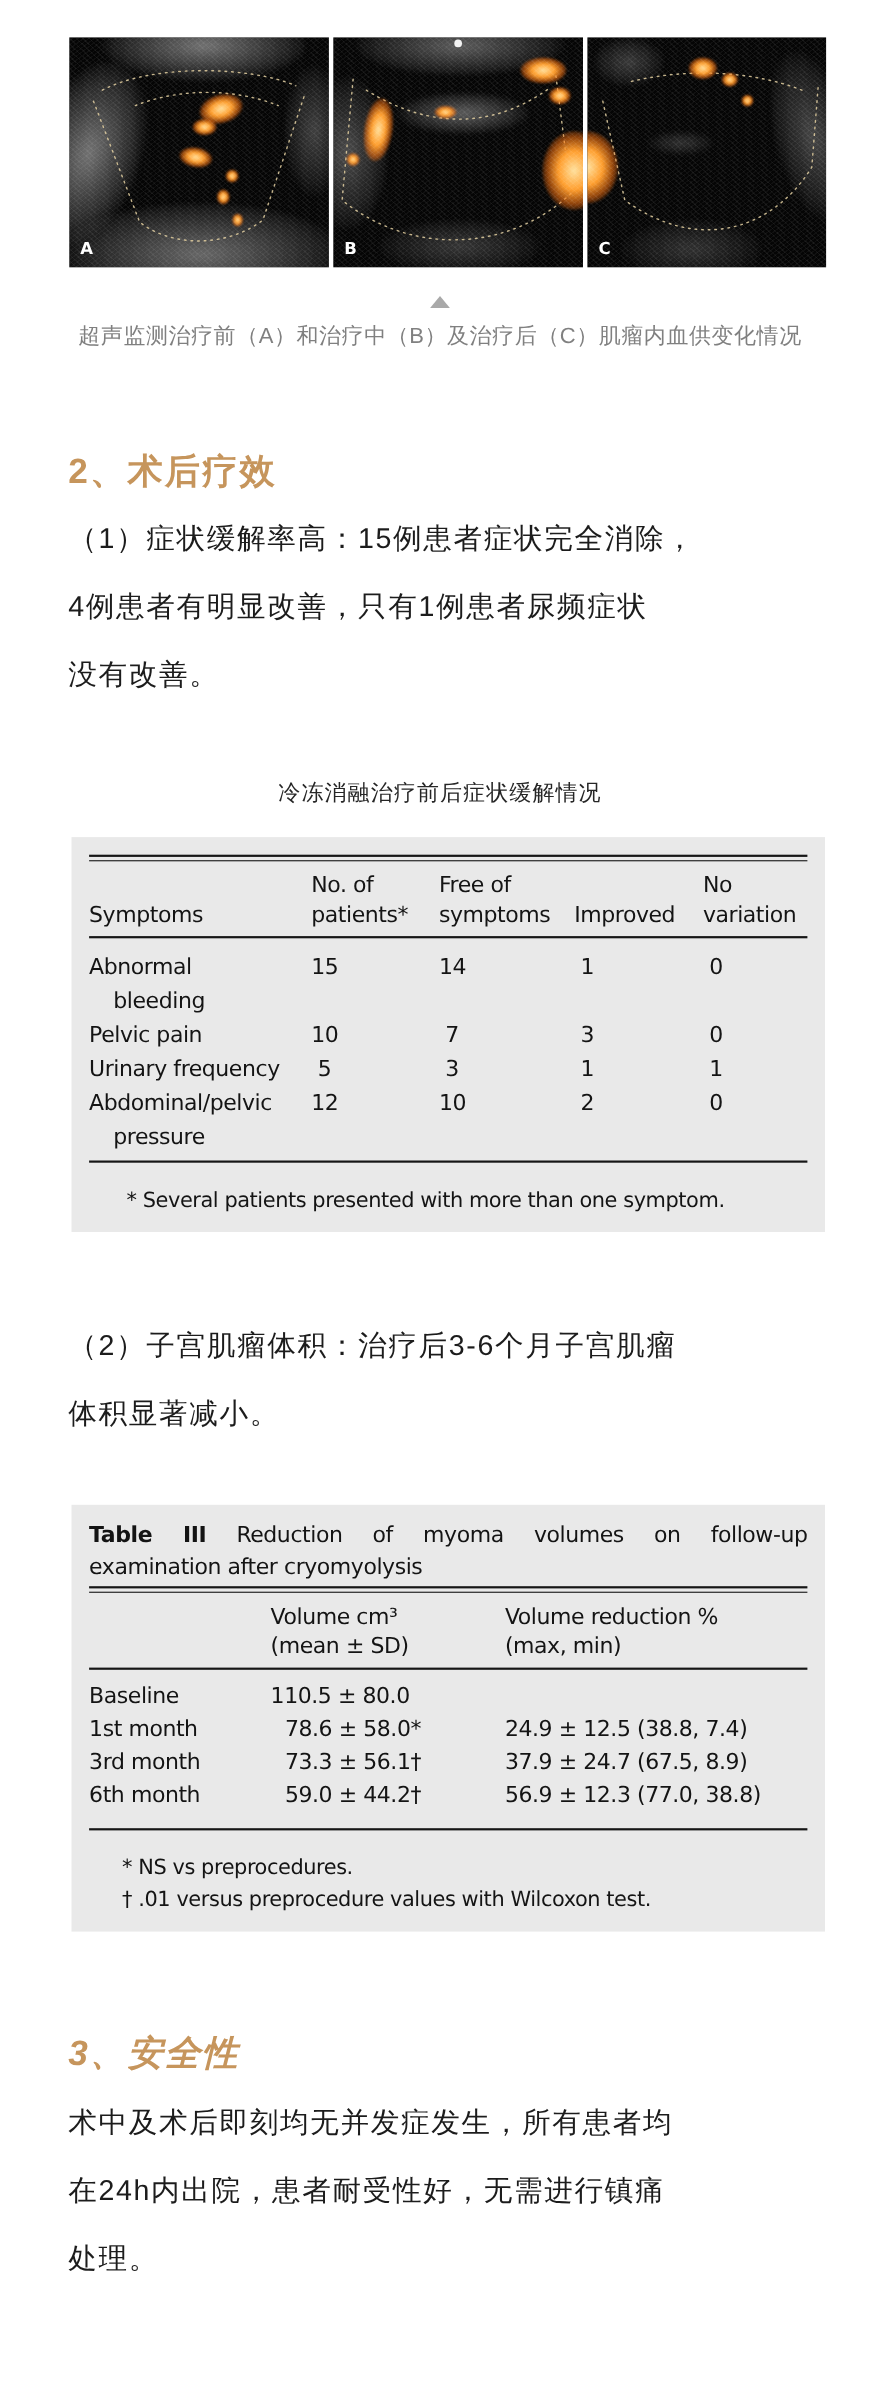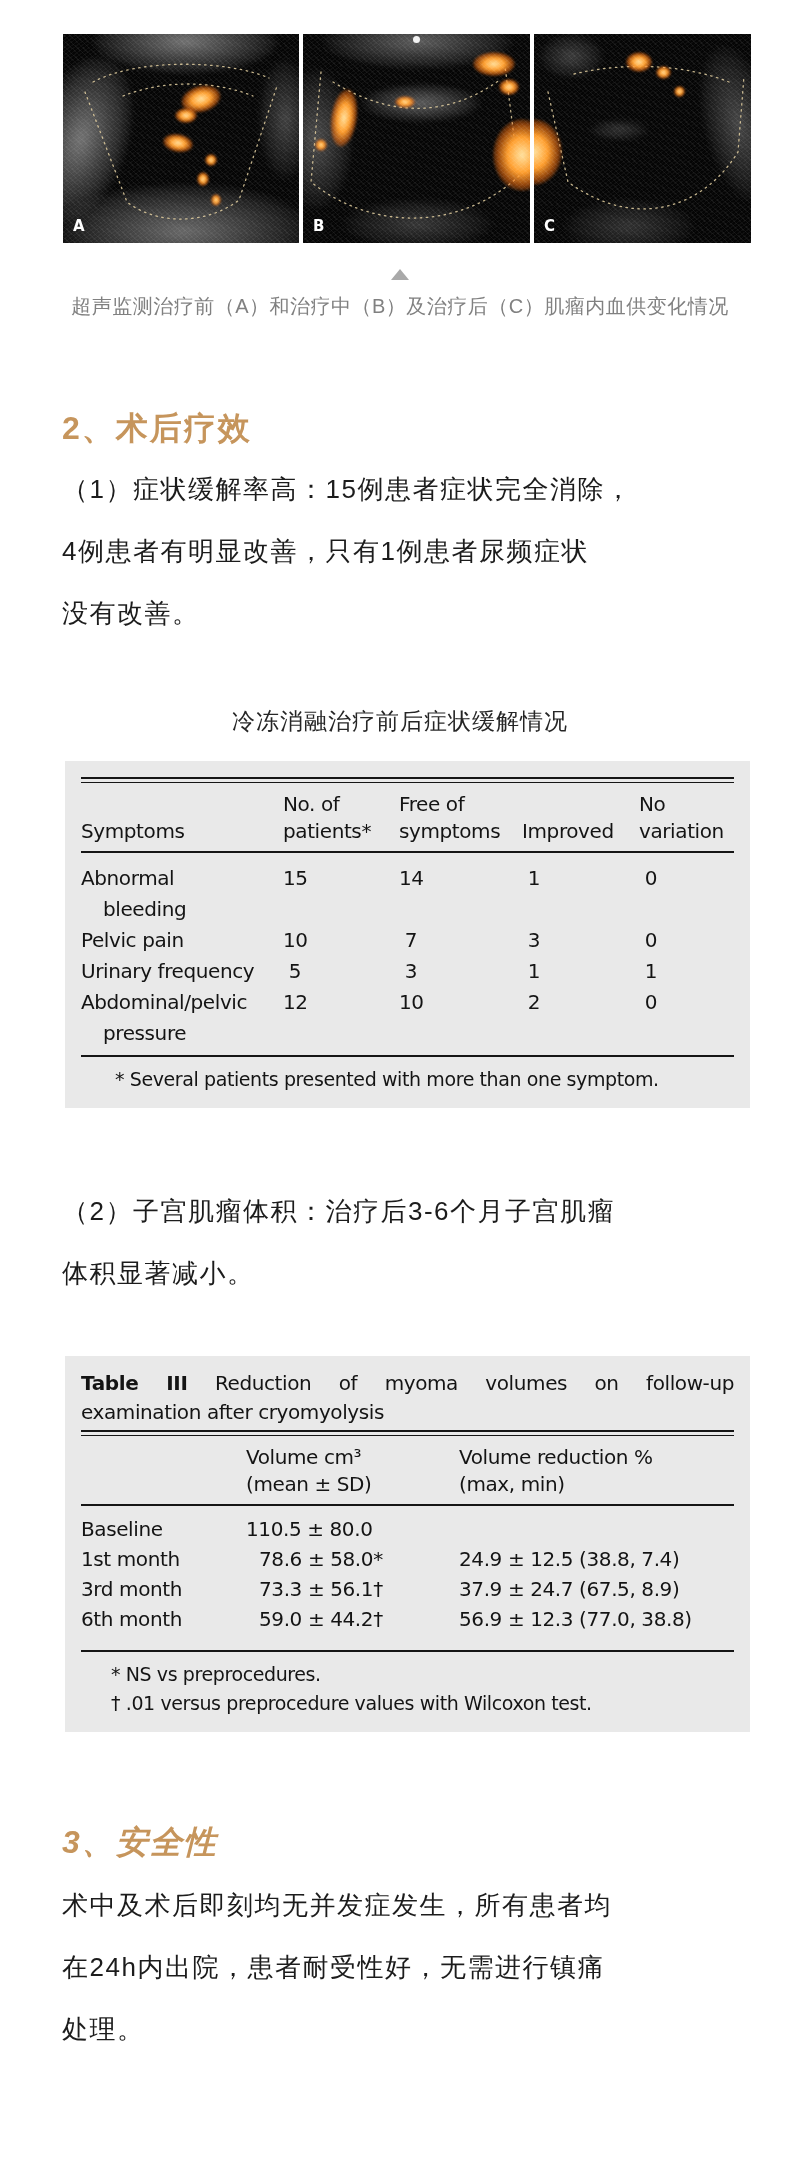--- a/index.html
+++ b/index.html
@@ -37,42 +37,42 @@
   .tri{width:0;height:0;margin:26px auto 0;
     border-left:9px solid transparent;border-right:9px solid transparent;
     border-bottom:11px solid #a9a9a9;}
   .fig-caption{margin-top:11px;text-align:center;color:#808080;
     font-size:20px;line-height:30px;letter-spacing:.5px;}
   .sec-heading{margin:84px 0 0 62px;color:#c6955c;font-size:32px;line-height:46px;
     font-weight:bold;letter-spacing:2px;}
   .para{margin:7px 60px 0 62px;font-size:26px;line-height:62px;color:#1c1c1c;
     letter-spacing:1.5px;white-space:pre-line;text-align:justify;}
   .cn-table-caption{margin-top:62px;text-align:center;color:#262626;
-    font-size:23px;line-height:30px;letter-spacing:1px;}
+    font-size:20px;line-height:30px;letter-spacing:1px;}
   
   .tablebox{margin:25px 50px 0 65px;width:685px;box-sizing:border-box;
     background:#e9e9e9;padding:13px 16px 12px 16px;
     font-family:"DejaVu Sans",sans-serif;font-size:20px;color:#141414;letter-spacing:-.4px;}
   .t-title{line-height:29px;}
   .t-title .l1{display:block;text-align:justify;text-align-last:justify;}
   .t-title .l2{display:block;}
   .rule-double{height:3px;margin-top:3px;
     border-top:2px solid #161616;border-bottom:1px solid #161616;}
   .rule{border-top:2px solid #161616;height:0;}
   .t2-grid{display:grid;grid-template-columns:202px 116px 123px 117px 1fr;}
   .t3-grid{display:grid;grid-template-columns:165px 213px 1fr;}
   .t-head{align-items:end;padding:8px 0 6px 0;line-height:27px;}
   .t-head .hc{white-space:pre-line;}
   .t-body2{padding:10px 0 6px 0;line-height:31px;}
   .t-body3{padding:8px 0 16px 0;line-height:30px;}
   .sub-label{padding-left:22px;}
   .num{display:inline-block;min-width:24px;text-align:center;}
   .vol{white-space:pre;}
   .t-body3 .row-indent .vol{padding-left:13px;}
-  .t-foot{padding:8px 0 2px 34px;font-size:19px;line-height:29px;}
+  .t-foot{padding:20px 0 2px 34px;font-size:19px;line-height:29px;}
   .t-foot div{white-space:pre-line;}
   .spacer-h3{margin-top:87px;font-style:italic;}
   .para-last{margin-top:9px;}
 </style>
 </head>
 <body>
 
 <div class="figure-strip">
 
   <div class="panel panel-a">

